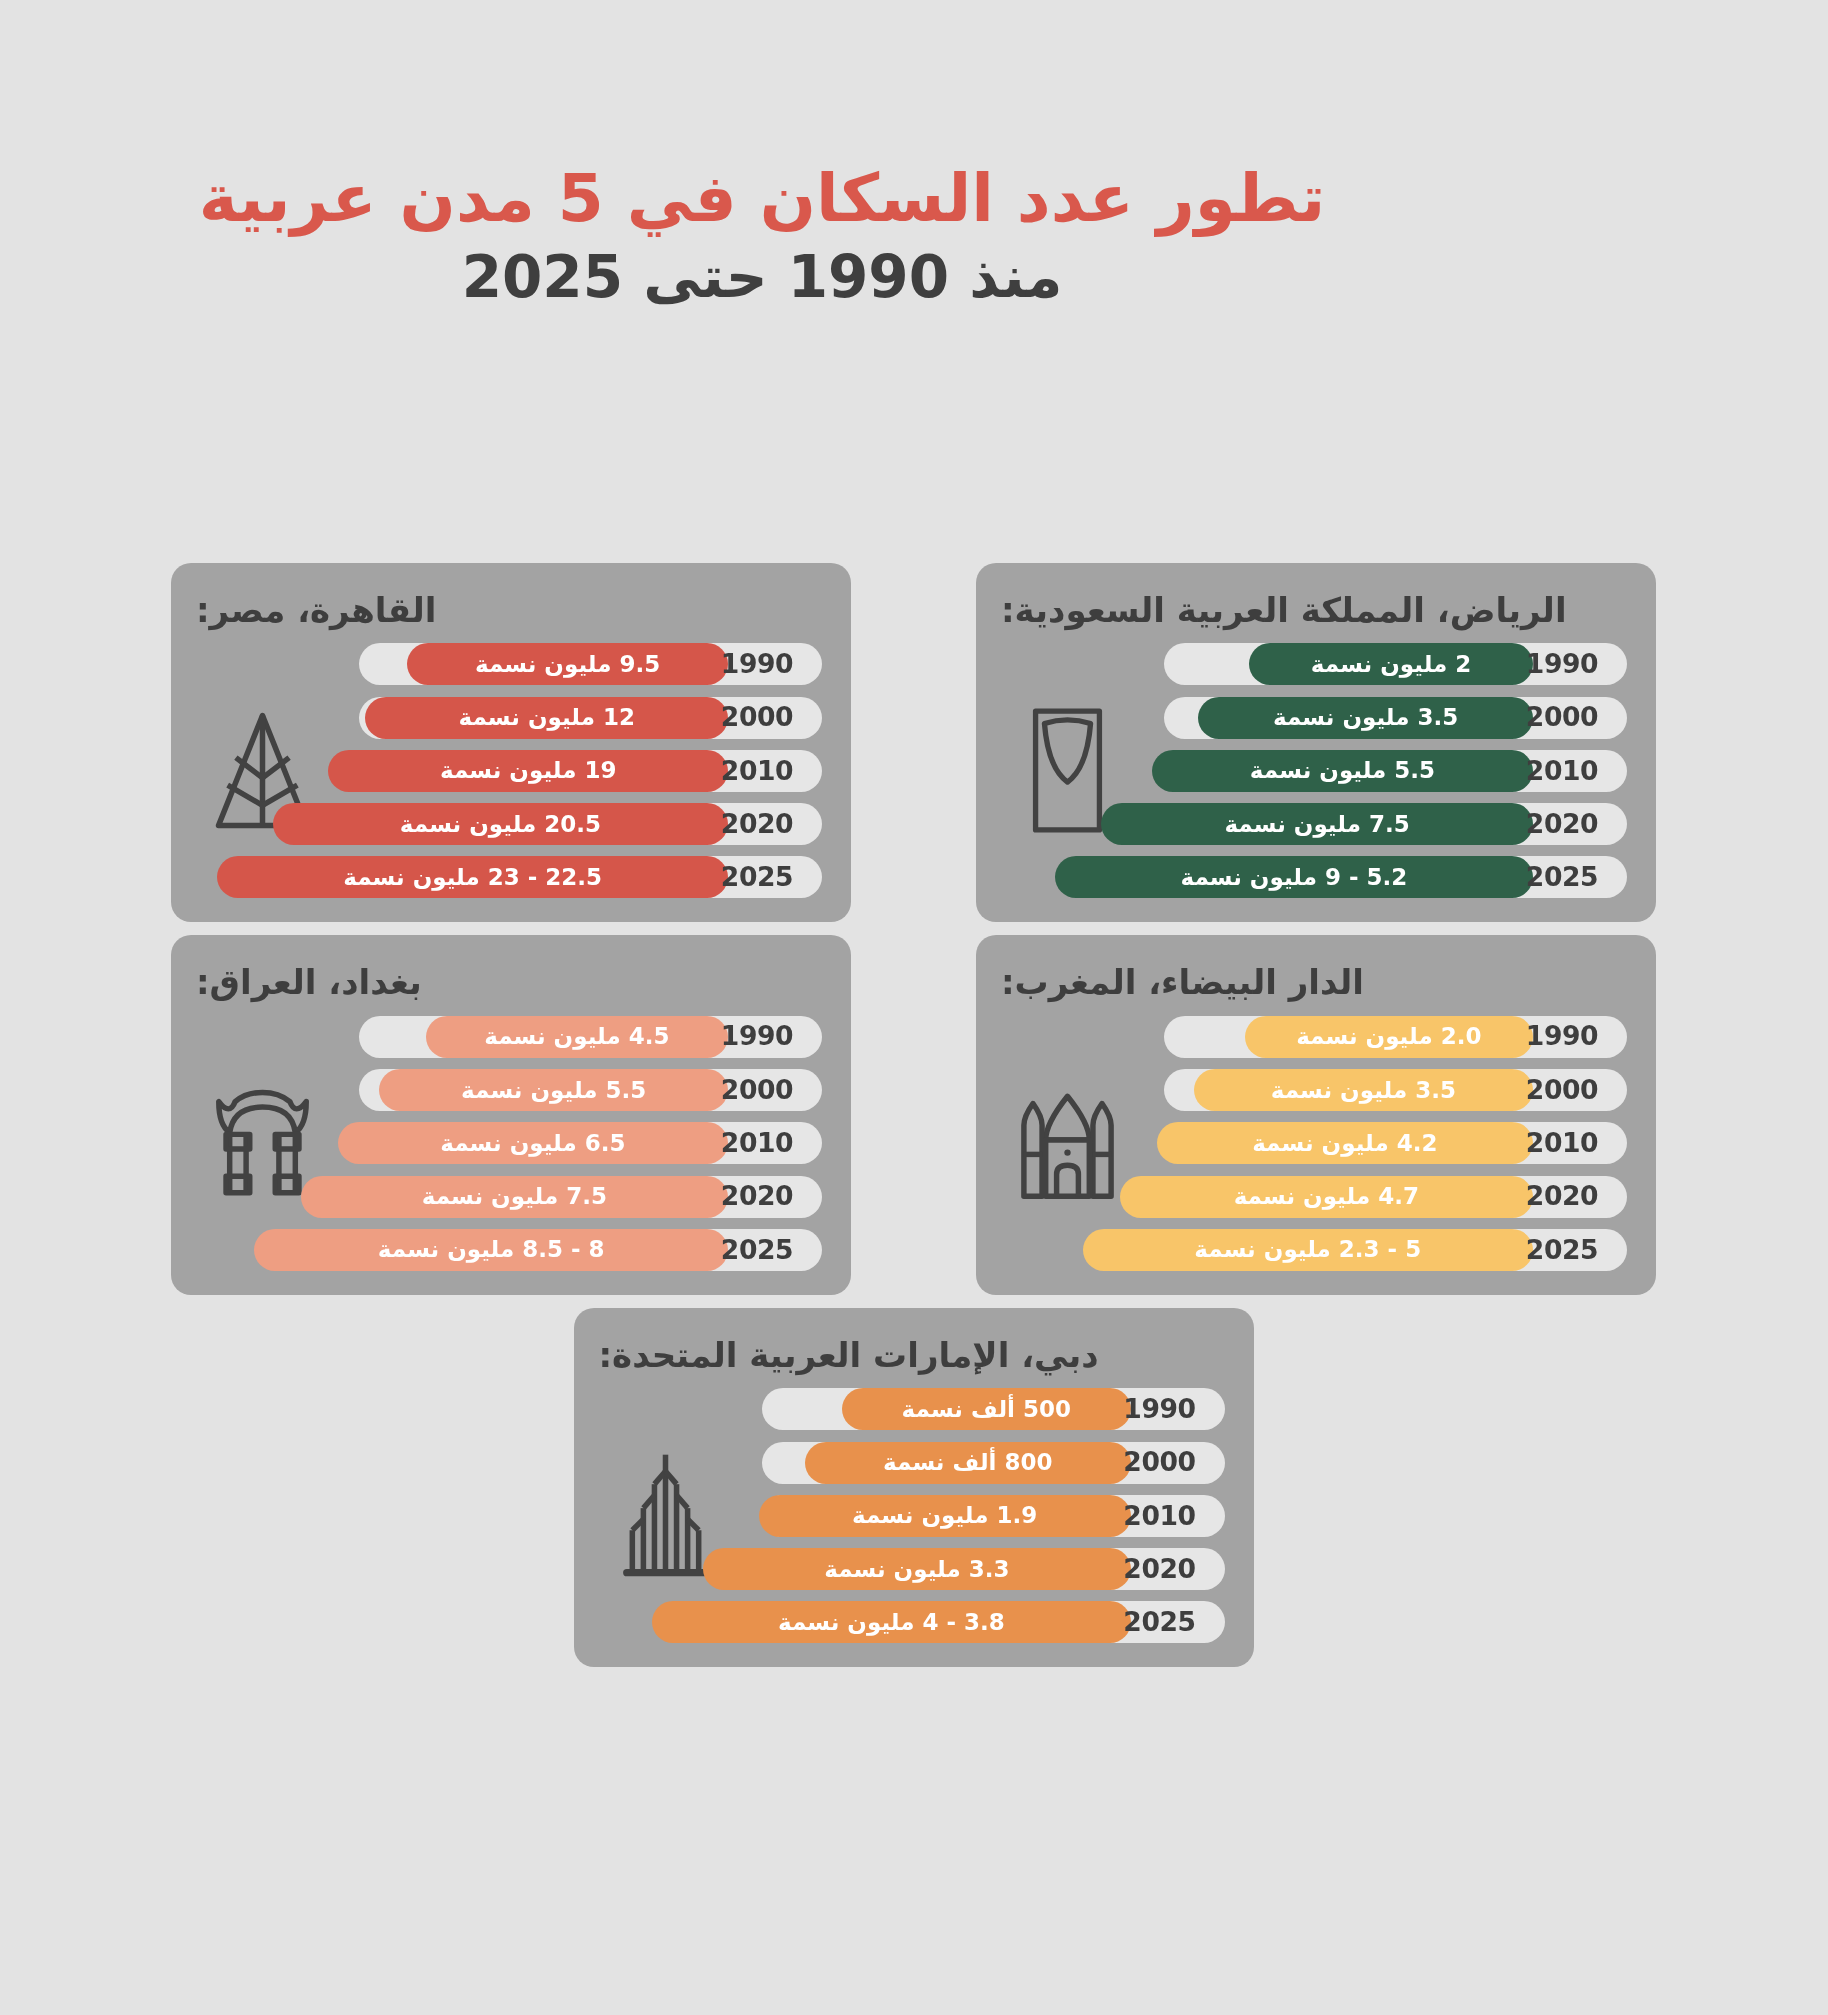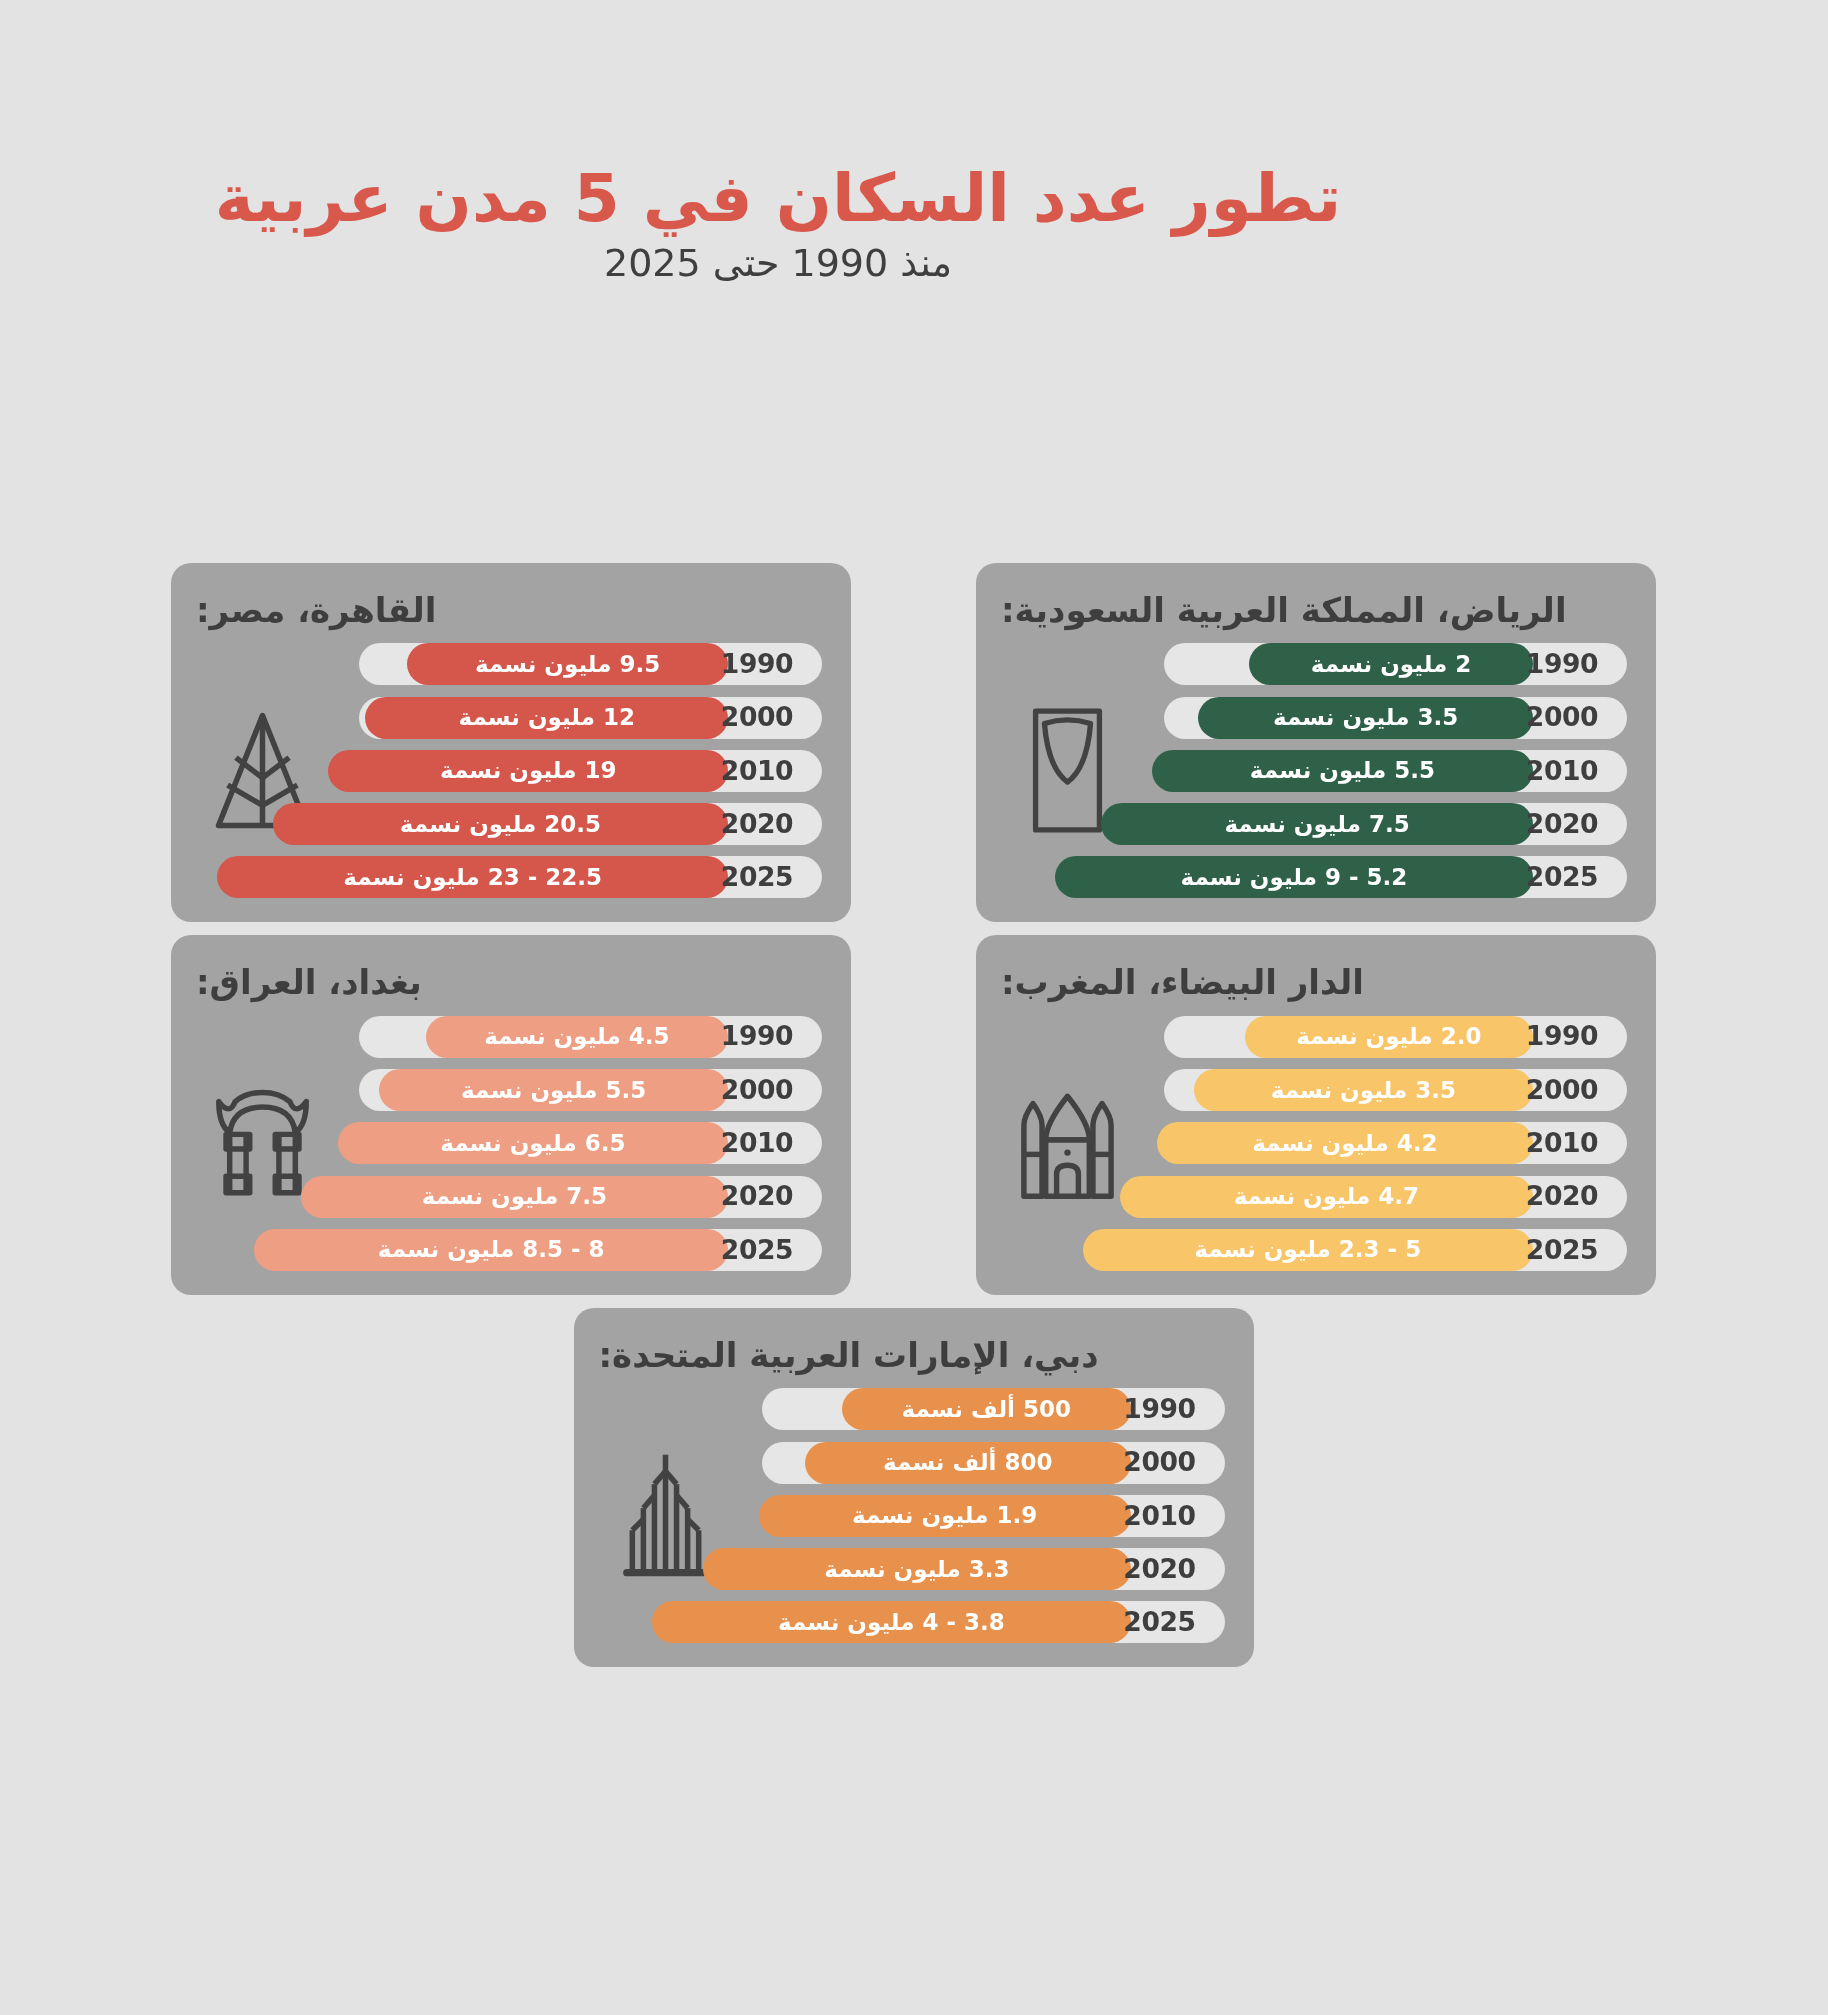--- a/index.html
+++ b/index.html
@@ -20,33 +20,32 @@
     background: #e3e3e3;
   }
 
   
   .title-block {
     position: absolute;
     top: 161px;
     left: 0;
     width: 1524px;
     text-align: center;
-    margin-left: 16px;
   }
   .title-line-1 {
     font-size: 66px;
     font-weight: 700;
     color: #d9584c;
     letter-spacing: 0px;
     line-height: 1.15;
     direction: rtl;
   }
   .title-line-2 {
-    font-size: 38px;
-    font-weight: 400;
+    font-size: 58px;
+    font-weight: 700;
     color: #3f3f3f;
     line-height: 1.4;
     direction: rtl;
   }
 
   
   .cards {
     position: absolute;
     top: 563px;
     left: 171px;

